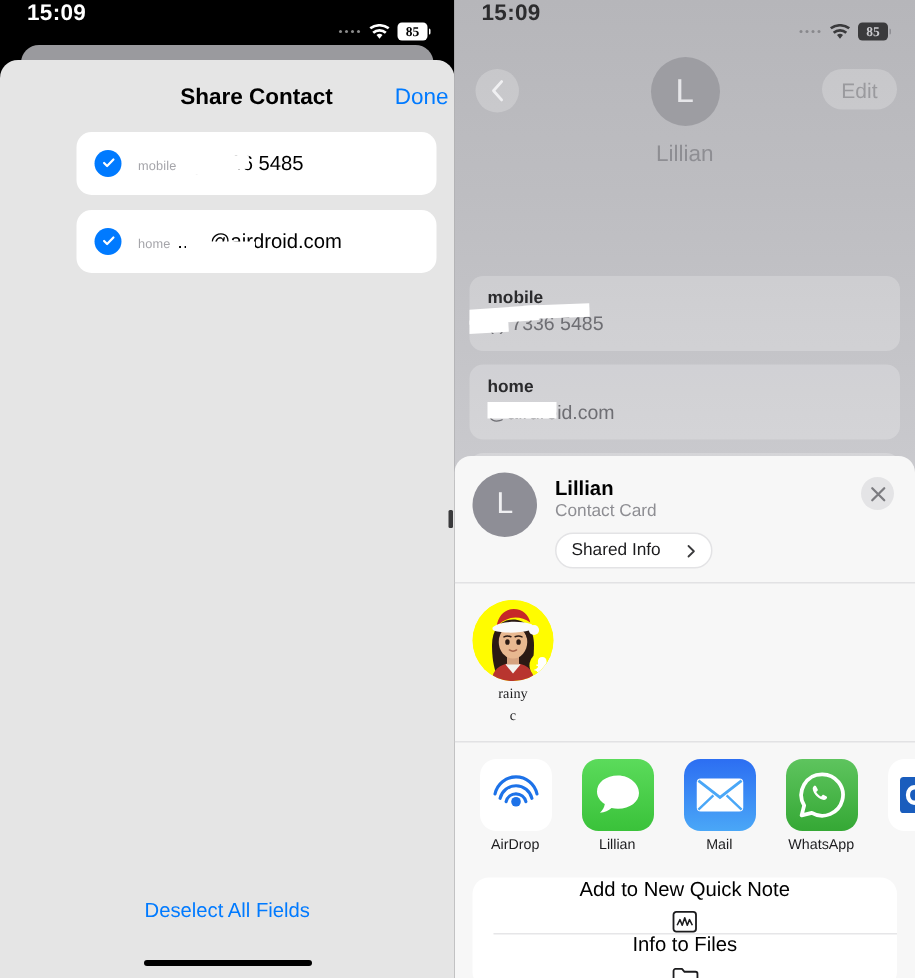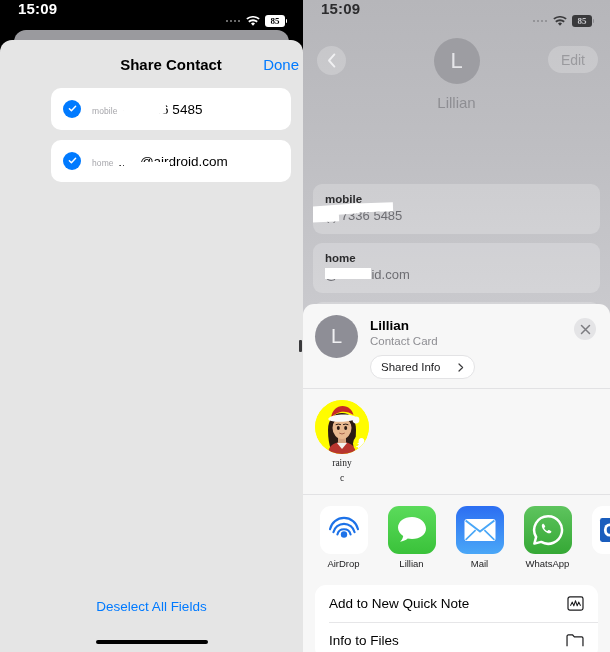--- a/index.html
+++ b/index.html
@@ -441,20 +441,21 @@
   }
   .action-item {
     position: relative;
     display: flex;
     align-items: center;
     justify-content: space-between;
     height: 37px;
     padding: 0 14px;
     font-size: 13.5px;
     color: #000000;
+    flex-direction: column;
   }
   .action-item + .action-item::before {
     content: "";
     position: absolute;
     left: 14px; right: 0; top: 0;
     height: 1px;
     background: #e6e6e8;
   }
   .action-item .ai-icon { color: #1c1c1e; display: flex; }
 </style>

